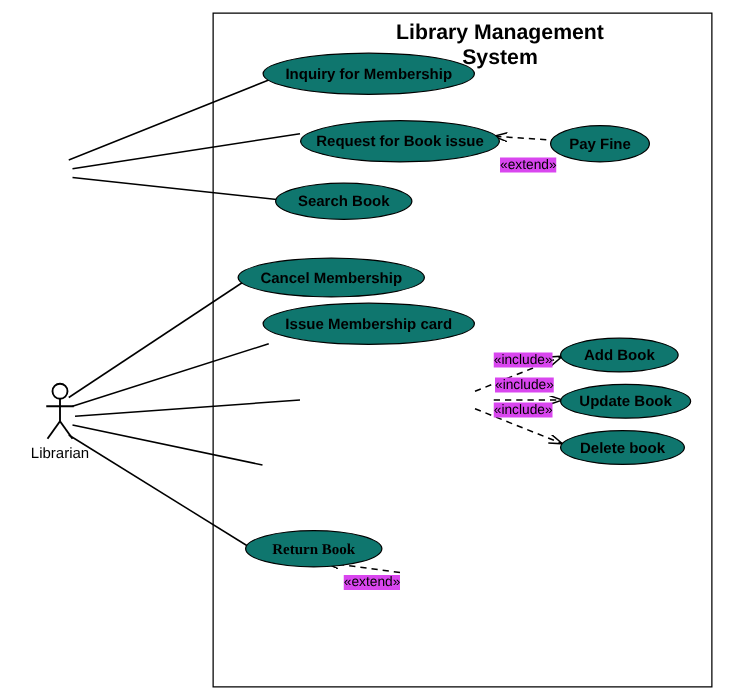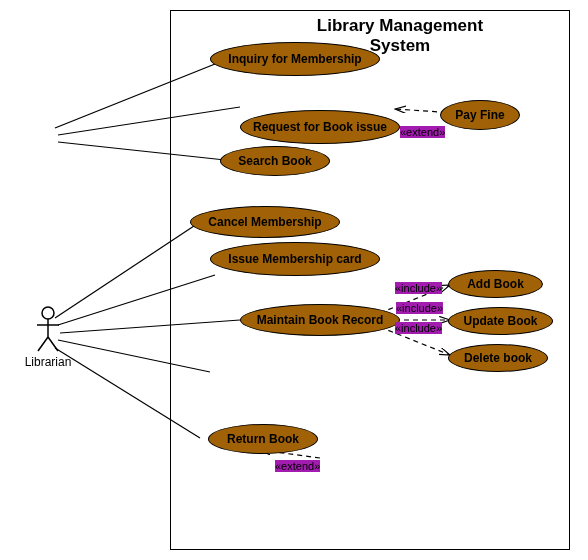--- a/index.html
+++ b/index.html
@@ -36,34 +36,34 @@
     margin: 0 auto;
   }
   .actor-label {
     font-size: 12px;
     margin-top: 2px;
   }
   .usecase {
     position: absolute;
     border: 1.5px solid #000;
     border-radius: 50%;
-    background: #a16207;
+    background: #0f766e;
     display: flex;
     align-items: center;
     justify-content: center;
     text-align: center;
     font-size: 12px;
     font-weight: bold;
     box-sizing: border-box;
     padding: 0 4px;
   }
   .stereotype {
     position: absolute;
     font-size: 11px;
-    background: #a21caf;
+    background: #d946ef;
   }
   svg.lines {
     position: absolute;
     top: 0;
     left: 0;
     width: 588px;
     height: 560px;
     pointer-events: none;
   }
 </style>
@@ -108,40 +108,39 @@
 
     <line x1="380" y1="313" x2="450" y2="285" stroke="#000" stroke-width="1.2" stroke-dasharray="5,4" marker-end="url(#arrow)"></line>
     <line x1="395" y1="320" x2="450" y2="320" stroke="#000" stroke-width="1.2" stroke-dasharray="5,4" marker-end="url(#arrow)"></line>
     <line x1="380" y1="327" x2="450" y2="355" stroke="#000" stroke-width="1.2" stroke-dasharray="5,4" marker-end="url(#arrow)"></line>
 
     <line x1="320" y1="458" x2="260" y2="450" stroke="#000" stroke-width="1.2" stroke-dasharray="5,4" marker-end="url(#arrow)"></line>
   </svg>
 
   <div class="usecase" style="left:210px; top:42px; width:170px; height:34px;">Inquiry for Membership</div>
 
-  <div class="usecase" style="left:240px; top:110px; width:160px; height:34px;">Request for Book issue</div>
+  <div class="usecase" style="left:240px; top:96px; width:160px; height:34px;">Request for Book issue</div>
 
   <div class="usecase" style="left:440px; top:100px; width:80px; height:30px;text-align:center;">Pay Fine</div>
 
   <div class="usecase" style="left:220px; top:146px; width:110px; height:30px;">Search Book</div>
 
   <div class="usecase" style="left:190px; top:206px; width:150px; height:32px;">Cancel Membership</div>
 
   <div class="usecase" style="left:210px; top:242px; width:170px; height:34px;">Issue Membership card</div>
 
-  <div class="usecase" style="left:240px; top:304px; width:160px; height:32px;">Maintain Book Record</div>
 
   <div class="usecase" style="left:448px; top:270px; width:95px; height:28px;">Add Book</div>
 
   <div class="usecase" style="left:448px; top:307px; width:105px; height:28px;">Update Book</div>
 
   <div class="usecase" style="left:448px; top:344px; width:100px; height:28px;">Delete book</div>
 
 
-  <div class="usecase" style="left:208px; top:424px; width:110px; height:30px;">Return Book</div>
+  <div class="usecase" style="left:196px; top:424px; width:110px; height:30px;font-family:Liberation Serif, serif;">Return Book</div>
 
 
   <div class="stereotype" style="left:400px; top:126px;">«extend»</div>
   <div class="stereotype" style="left:395px; top:282px;">«include»</div>
   <div class="stereotype" style="left:396px; top:302px;">«include»</div>
   <div class="stereotype" style="left:395px; top:322px;">«include»</div>
   <div class="stereotype" style="left:275px; top:460px;">«extend»</div>
 
 </div>
 

